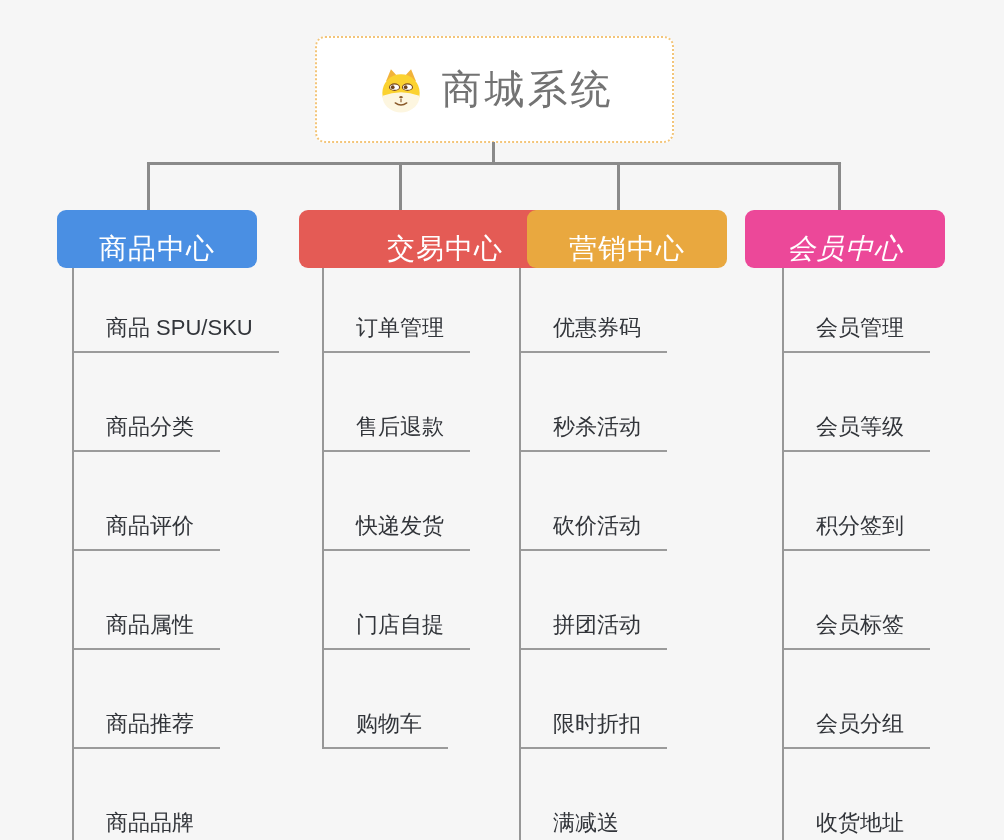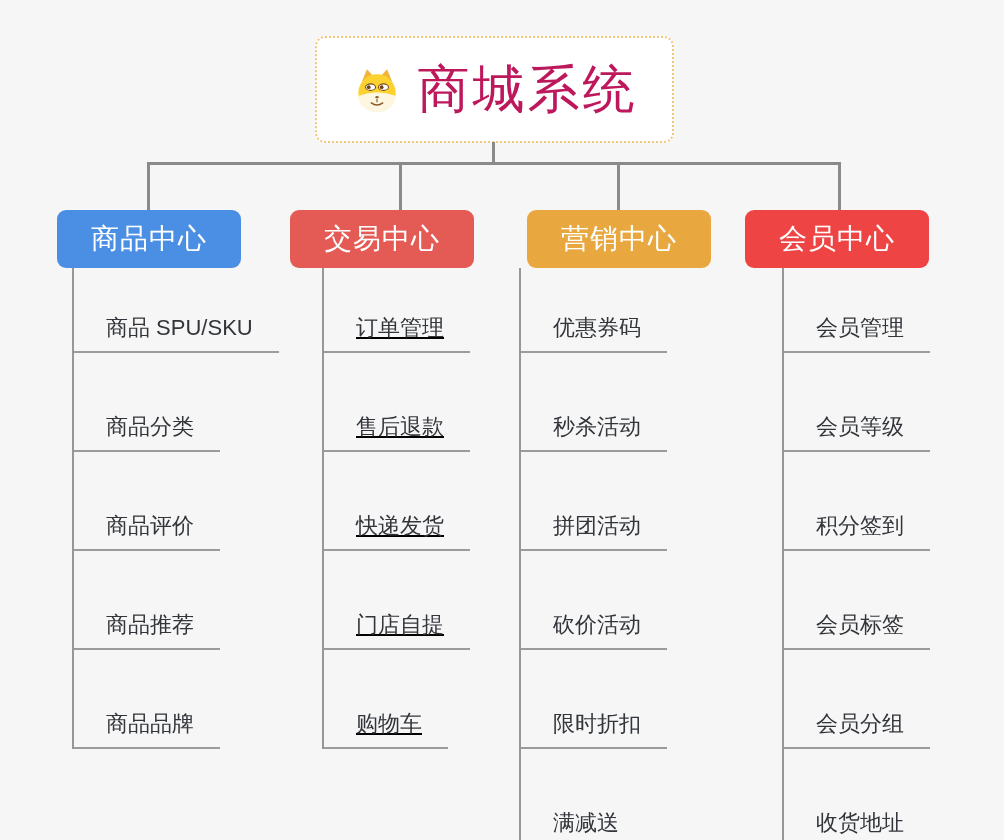--- a/index.html
+++ b/index.html
@@ -3,39 +3,39 @@
 <meta charset="utf-8">
 <style>
   html,body{margin:0;padding:0;}
   body{background:#e9e9e9;font-family:"Liberation Sans","DejaVu Sans",sans-serif;}
   .canvas{position:relative;width:1004px;height:840px;background:#f6f6f6;overflow:hidden;}
 
   
   .root-node{position:absolute;left:315px;top:36px;width:359px;height:107px;background:#ffffff;
     border:2px dotted #f3c579;border-radius:10px;box-sizing:border-box;
     display:flex;align-items:center;justify-content:center;gap:16px;cursor:pointer;}
-  .root-title{font-size:52px;color:#be185d;letter-spacing:3px;text-align:center;}
+  .root-title{font-size:40px;color:#737373;letter-spacing:3px;text-align:center;}
   .root-icon{width:50px;height:46px;display:inline-flex;}
 
   
   .line{position:absolute;background:#8a8a8a;}
   .stem{left:492px;top:142px;width:3px;height:21px;}
   .hbar{left:147px;top:162px;width:694px;height:3px;border-radius:2px;}
   .stub{top:162px;width:3px;height:49px;}
   .stub.s0{left:147px;} .stub.s1{left:399px;} .stub.s2{left:617px;} .stub.s3{left:838px;}
 
   
-  .branch-node{position:absolute;top:210px;width:184px;height:58px;border-radius:9px;
+  .branch-node{position:absolute;top:210px;width:200px;height:58px;border-radius:9px;
     color:#ffffff;font-size:28px;letter-spacing:1px;
-    display:flex;align-items:center;justify-content:center;cursor:pointer;}
-  .branch-node.b0{left:57px;} .branch-node.b1{left:290px;} .branch-node.b2{left:527px;} .branch-node.b3{left:745px;}
+    display:flex;align-items:flex-end;justify-content:center;cursor:pointer;}
+  .branch-node.b0{left:57px;} .branch-node.b1{left:299px;padding-left:46px;} .branch-node.b2{left:527px;} .branch-node.b3{left:745px;}
 
   
   .leaf-col{position:absolute;top:268px;border-left:2px solid #979797;}
-  .leaf-col.c0{left:72px;} .leaf-col.c1{left:322px;text-decoration:underline;} .leaf-col.c2{left:519px;} .leaf-col.c3{left:740px;margin-left:42px;}
+  .leaf-col.c0{left:72px;} .leaf-col.c1{left:322px;} .leaf-col.c2{left:519px;} .leaf-col.c3{left:740px;margin-left:42px;}
   .leaf{display:flex;align-items:flex-end;height:99px;box-sizing:border-box;
     border-bottom:2px solid #9b9b9b;width:fit-content;
     padding:0 26px 8px 32px;font-size:22px;color:#32353a;white-space:nowrap;cursor:pointer;}
   .leaf:first-child{height:85px;}
 </style>
 </head>
 <body>
 
 <div class="canvas">
 
@@ -73,20 +73,23 @@
     <div class="leaf">
         <span>商品 SPU/SKU</span>
       </div>
     <div class="leaf">
         <span>商品分类</span>
       </div>
     <div class="leaf">
         <span>商品评价</span>
       </div>
     <div class="leaf">
+        <span>商品属性</span>
+      </div>
+    <div class="leaf">
         <span>商品推荐</span>
       </div>
     <div class="leaf">
         <span>商品品牌</span>
       </div>
   </div>
 
   <div class="branch-node b1" style="background-color: rgb(228, 91, 85);">
     <span>交易中心</span>
   </div>
@@ -112,34 +115,34 @@
     <span>营销中心</span>
   </div>
   <div class="leaf-col c2">
     <div class="leaf">
         <span>优惠券码</span>
       </div>
     <div class="leaf">
         <span>秒杀活动</span>
       </div>
     <div class="leaf">
-        <span>拼团活动</span>
+        <span>砍价活动</span>
       </div>
     <div class="leaf">
-        <span>砍价活动</span>
+        <span>拼团活动</span>
       </div>
     <div class="leaf">
         <span>限时折扣</span>
       </div>
     <div class="leaf">
         <span>满减送</span>
       </div>
   </div>
 
-  <div class="branch-node b3" style="background-color: #ef4444;">
+  <div class="branch-node b3" style="background-color: #ec4899; font-style: italic;">
     <span>会员中心</span>
   </div>
   <div class="leaf-col c3">
     <div class="leaf">
         <span>会员管理</span>
       </div>
     <div class="leaf">
         <span>会员等级</span>
       </div>
     <div class="leaf">

